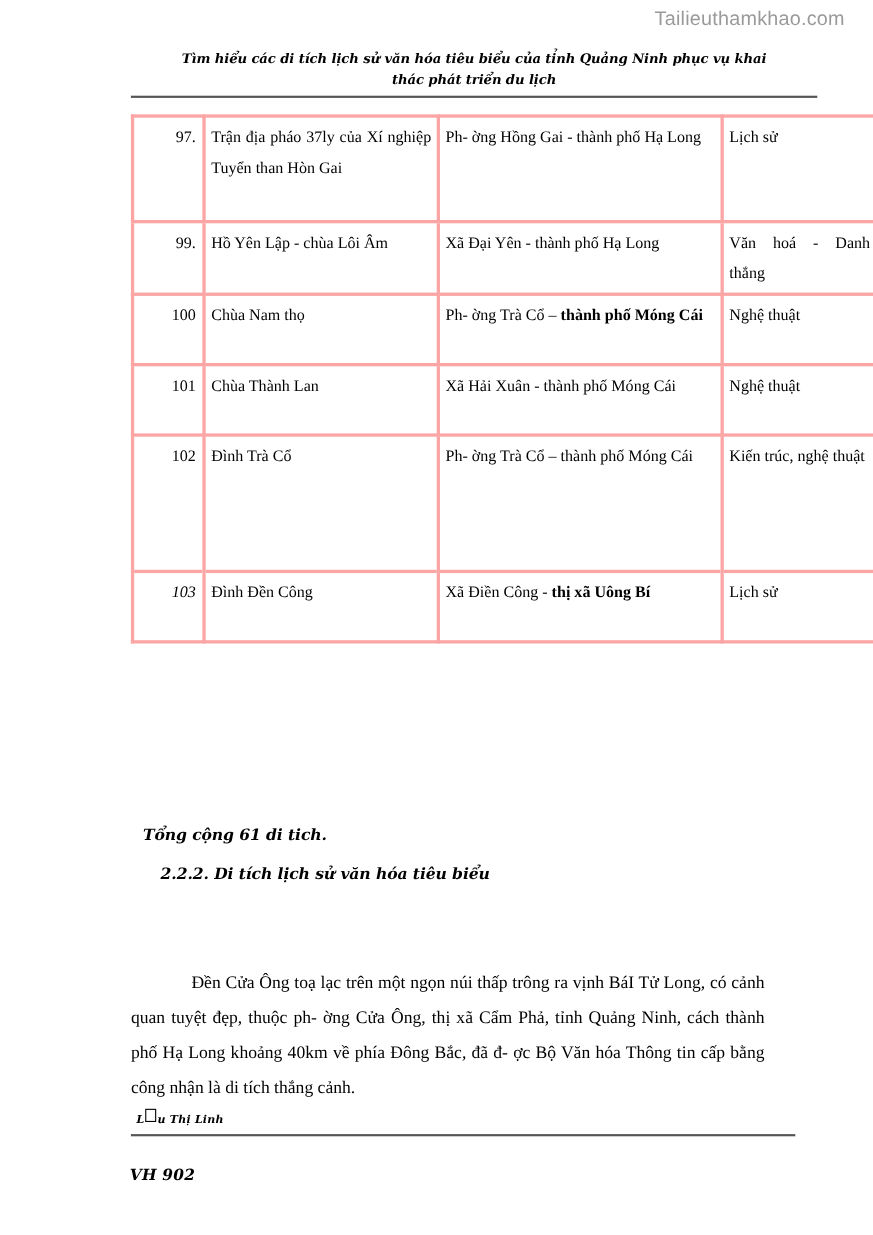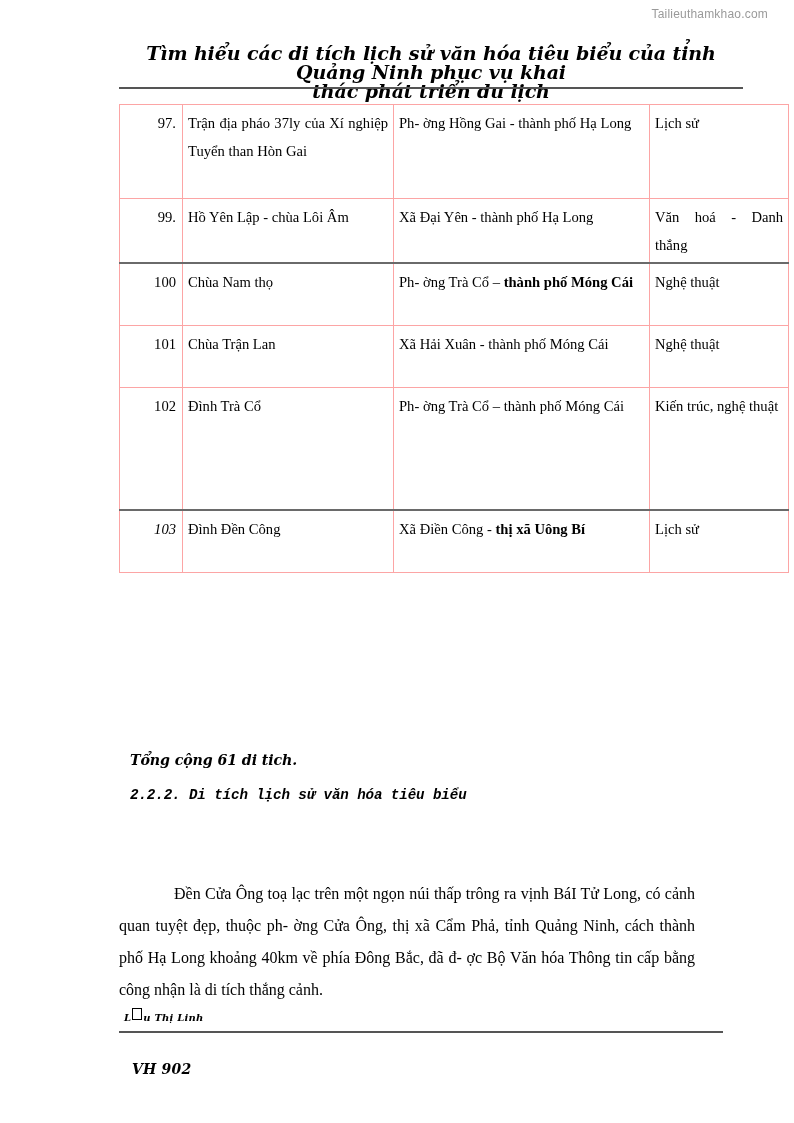--- a/index.html
+++ b/index.html
@@ -22,38 +22,38 @@
     width: 794px;
     height: 1123px;
   }
 
   
   .watermark {
     position: absolute;
     right: 26px;
     top: 7px;
     font-family: "Liberation Sans", "DejaVu Sans", sans-serif;
-    font-size: 12px;
+    font-size: 18px;
     color: #9a9a9a;
     letter-spacing: 0.2px;
     white-space: nowrap;
   }
 
   
   .header-wrap {
     position: absolute;
     left: 119px;
     top: 44px;
     width: 624px;
   }
   .header-title {
     font-family: "DejaVu Serif", "Liberation Serif", serif;
     font-style: italic;
     font-weight: bold;
-    font-size: 19px;
+    font-size: 12px;
     line-height: 19px;
     text-align: center;
     letter-spacing: -0.1px;
   }
   .header-rule {
     position: absolute;
     left: 119px;
     top: 87px;
     width: 624px;
     height: 0;
@@ -63,21 +63,21 @@
   
   .tbl {
     position: absolute;
     left: 119px;
     top: 104px;
     width: 624px;
     border-collapse: collapse;
     table-layout: fixed;
   }
   .tbl td {
-    border: 1px solid #fca5a5;
+    border: 3px solid #fca5a5;
     vertical-align: top;
     padding: 4px 5px 3px 5px;
     font-size: 14.6px;
     line-height: 28px;
     font-family: "Liberation Serif", "DejaVu Serif", serif;
   }
   .tbl td.c-num {
     width: 51px;
     text-align: right;
     padding-right: 6px;
@@ -110,21 +110,21 @@
     width: 566px;
   }
   .h-bold-italic {
     font-family: "DejaVu Serif", "Liberation Serif", serif;
     font-style: italic;
     font-weight: bold;
     font-size: 14.2px;
     margin: 0 0 19px 0;
     letter-spacing: -0.1px;
   }
-  .h-sub { margin-left: 0; font-family: Liberation Mono, monospace; }
+  .h-sub { margin-left: 16px; }
 
   .para {
     position: absolute;
     left: 119px;
     top: 878px;
     width: 576px;
     font-size: 16px;
     line-height: 32px;
     text-align: justify;
     text-indent: 55px;
@@ -147,21 +147,21 @@
     font-family: "DejaVu Serif", "Liberation Serif", serif;
     font-style: italic;
     font-weight: bold;
     font-size: 10px;
     line-height: 19px;
     letter-spacing: 0.2px;
     white-space: nowrap;
   }
   .footer-code {
     position: absolute;
-    left: 132px;
+    left: 118px;
     top: 1060px;
     font-family: "DejaVu Serif", "Liberation Serif", serif;
     font-style: italic;
     font-weight: bold;
     font-size: 14px;
     line-height: 19px;
     letter-spacing: 0.2px;
     white-space: nowrap;
   }
   .missing-glyph {
@@ -201,21 +201,21 @@
           <td class="c-type">Văn hoá - Danh thắng</td>
         </tr>
         <tr class="tr-thick-top">
           <td class="c-num" style="height: 54px;">100</td>
           <td class="c-name">Chùa Nam thọ</td>
           <td class="c-addr"><span>Ph- ờng Trà Cổ – </span><b>thành phố Móng Cái</b></td>
           <td class="c-type">Nghệ thuật</td>
         </tr>
         <tr>
           <td class="c-num" style="height: 54px;">101</td>
-          <td class="c-name">Chùa Trận Lan</td>
+          <td class="c-name">Chùa Thành Lan</td>
           <td class="c-addr">Xã Hải Xuân  - thành phố Móng Cái</td>
           <td class="c-type">Nghệ thuật</td>
         </tr>
         <tr class=" tr-thick-bottom">
           <td class="c-num" style="height: 114px;">102</td>
           <td class="c-name">Đình Trà Cổ</td>
           <td class="c-addr">Ph- ờng Trà Cổ – thành phố Móng Cái</td>
           <td class="c-type">Kiến trúc, nghệ thuật</td>
         </tr>
         <tr>

